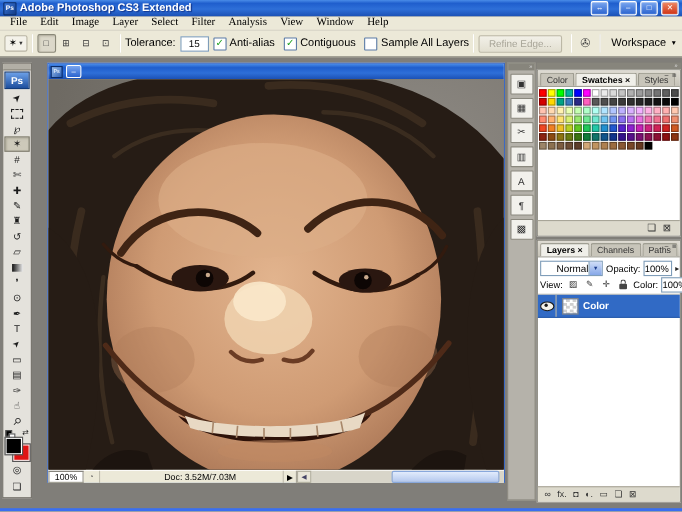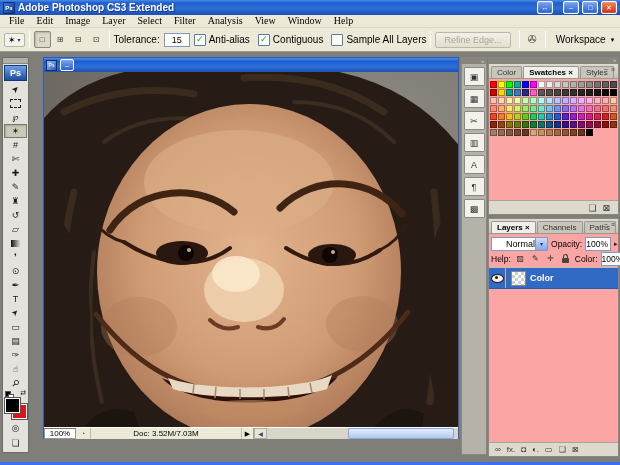--- a/index.html
+++ b/index.html
@@ -94,42 +94,42 @@
   .doc-btn{width:12px;height:10px;border-radius:2px;border:1px solid #fff;color:#fff;font-size:7px;
     line-height:1;display:flex;align-items:center;justify-content:center;
     background:linear-gradient(180deg,#7aa6ef,#2a63cf);}
   .canvas{position:relative;width:414px;height:355px;background:#6e6a63;overflow:hidden;}
   .canvas svg{display:block;}
   .doc-statusbar{height:11px;display:flex;align-items:stretch;background:#ece9d8;border-top:1px solid #fff;}
   .zoom-box{width:30px;border:1px solid #9a988c;border-top-color:#7a7870;background:#fff;
     font-size:8px;display:flex;align-items:center;justify-content:center;}
   .status-icon{width:14px;display:flex;align-items:center;justify-content:center;font-size:7px;color:#555;}
   .doc-size{width:150px;border-left:1px solid #c0bdae;border-right:1px solid #c0bdae;
-    display:flex;align-items:center;justify-content:center;font-size:8px;}
+    display:flex;align-items:center;justify-content:center;font-size:8px;padding-left:16px;}
   .status-arrow{width:11px;display:flex;align-items:center;justify-content:center;font-size:7px;}
   .hscroll{flex:1;position:relative;background:#d8d5c9;border-left:1px solid #aaa79a;}
   .hs-left{position:absolute;left:0;top:0;bottom:0;width:11px;background:#e8e5d8;border:1px solid #b0ad9e;
     font-size:6px;display:flex;align-items:center;justify-content:center;color:#446;}
   .hs-thumb{position:absolute;left:46%;right:4px;top:0;bottom:0;border-radius:2px;
     background:linear-gradient(180deg,#e2ecfc,#b4c8ee);border:1px solid #88a8dc;}
 
   
   .dockstrip{position:absolute;left:461px;top:57px;width:26px;height:398px;background:#b5b2aa;
     border:1px solid #8a887e;box-sizing:border-box;}
   .dock-header{height:6px;background:#87857c;color:#ddd;font-size:5px;line-height:6px;text-align:right;
     padding-right:2px;}
   .dock-icons{list-style:none;margin:3px 0 0;padding:0;display:flex;flex-direction:column;align-items:center;gap:3px;}
   .dock-icon{width:19px;height:17px;background:#f2f1ec;border:1px solid #8a887e;border-radius:1px;
     display:flex;align-items:center;justify-content:center;font-size:9px;color:#333;}
 
   
   .panels{position:absolute;left:488px;top:57px;width:131px;}
   .panels-header{height:6px;background:#87857c;color:#ddd;font-size:5px;line-height:6px;text-align:right;
     padding-right:3px;}
-  .pgroup{background:#fca5a5;border:1px solid #8a887e;box-sizing:border-box;}
+  .pgroup{background:#ffffff;border:1px solid #8a887e;box-sizing:border-box;}
   .pgroup.swatches-group{height:152px;margin-bottom:3px;position:relative;}
   .pgroup.layers-group{height:239px;position:relative;}
   .tabbar{height:14px;background:linear-gradient(180deg,#dedbd2,#c6c3b8);display:flex;align-items:flex-end;
     border-bottom:1px solid #9a988c;padding-left:2px;gap:1px;}
   .tab{font-size:8px;padding:1px 5px 1px;border:1px solid #9a988c;border-bottom:none;
     border-radius:2px 2px 0 0;background:#c8c5ba;color:#333;white-space:nowrap;}
   .tab.active{background:#f0efe9;font-weight:bold;color:#000;}
   .tab-extras{margin-left:auto;display:flex;gap:3px;padding:0 3px 2px;}
   .tab-extras span{font-size:7px;color:#444;}
 
@@ -599,21 +599,21 @@
         <div class="lc-row" data-name="blend-opacity-row">
           <div class="combo" data-name="blend-mode-select">
             <span class="val" data-name="blend-mode-value">Normal</span>
             <span class="drop" data-name="chevron-down-icon">▾</span>
           </div>
           <span class="small-label" data-name="opacity-label">Opacity:</span>
           <span class="val-box" data-name="opacity-field">100%</span>
           <span class="spin" data-name="opacity-spinner-icon">▸</span>
         </div>
         <div class="lc-row" data-name="lock-fill-row">
-          <span class="small-label" data-name="lock-label">Help:</span>
+          <span class="small-label" data-name="lock-label">View:</span>
           <ul class="lock-icons" data-name="lock-icon-group">
 
               <li data-name="lock-transparency-icon">
                 <span class="g" data-name="lock-glyph">▨</span>
               </li>
 
               <li data-name="lock-pixels-icon">
                 <span class="g" data-name="lock-glyph">✎</span>
               </li>
 

